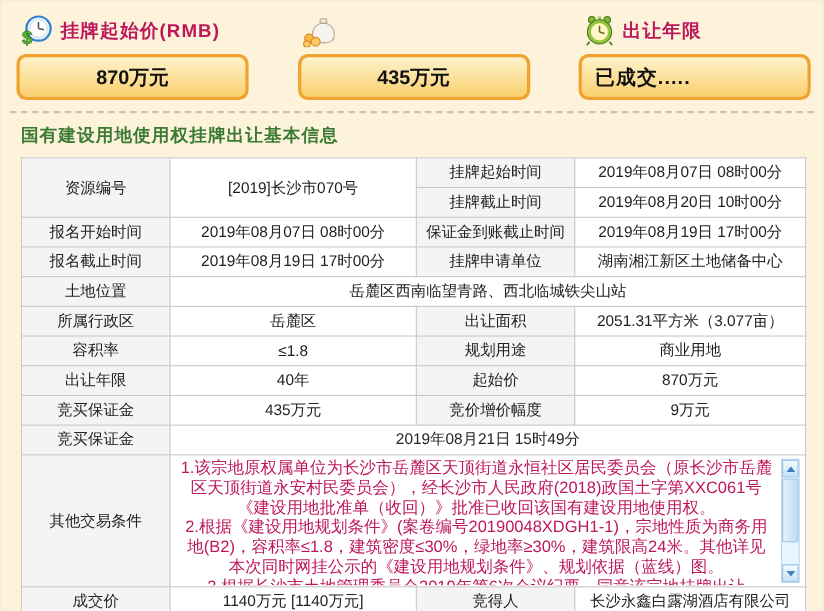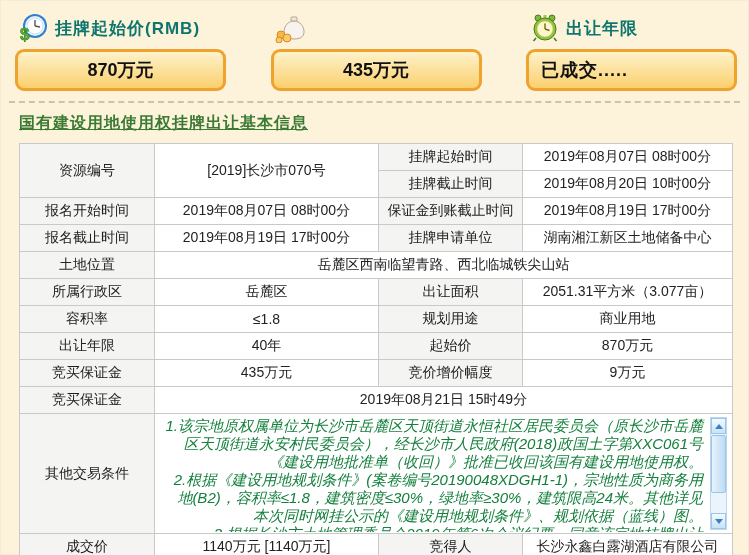--- a/index.html
+++ b/index.html
@@ -15,21 +15,21 @@
     background: #fdf3da;
     border: 1px solid #f5ecd2;
     position: relative;
   }
 
   
   .summary { display: flex; padding: 10px 11px 0 14px; justify-content: space-between; }
   .summary-col { width: 211px; }
   .summary-head { display: flex; align-items: center; height: 34px; padding-left: 4px; }
   .summary-head .icon { width: 30px; height: 30px; margin-right: 6px; flex: none; }
-  .summary-label { color: #0f766e; font-weight: bold; font-size: 17px; letter-spacing: 1px; white-space: nowrap; }
+  .summary-label { color: #be185d; font-weight: bold; font-size: 17px; letter-spacing: 1px; white-space: nowrap; }
   .value-box {
     margin-top: 4px;
     width: 211px; height: 42px;
     border: 3px solid #f0a22e;
     border-radius: 9px;
     background: linear-gradient(#fdf2cb, #fbd06e);
     display: flex; align-items: center; justify-content: center;
     font-size: 18px; font-weight: bold; color: #111;
   }
   .value-box.left { justify-content: flex-start; padding-left: 12px; letter-spacing: 1px; text-align: right; }
@@ -39,21 +39,20 @@
     border-top: 2px dashed #c9c4b2;
     height: 0;
   }
 
   
   .section-title {
     margin: 10px 0 9px 18px;
     font-size: 16px; font-weight: bold;
     color: #3a7a33;
     letter-spacing: 1px;
-    text-decoration: underline;
   }
 
   
   table.info {
     margin-left: 18px;
     width: 713px;
     border-collapse: collapse;
     table-layout: fixed;
     font-size: 14px;
     background: #fff;
@@ -70,25 +69,24 @@
   td.val { background: #ffffff; }
   td.left { text-align: left; padding-left: 28px; }
   col.c1 { width: 135px; } col.c2 { width: 224px; }
   col.c3 { width: 144px; } col.c4 { width: 210px; }
 
   
   td.cond-cell { padding: 0; }
   .cond-wrap { position: relative; height: 117px; overflow: hidden; }
   .cond-text {
     height: 100%; overflow: hidden;
-    text-align: right;
+    text-align: center;
     padding: 2px 26px 0 5px;
     font-size: 15px; line-height: 18px;
-    color: #15803d;
-    font-style: italic;
+    color: #be185d;
   }
   .cond-text p { margin: 0; }
 
   .scrollbar {
     position: absolute; top: 2px; right: 2px;
     width: 17px; height: 113px;
     background: #eaf4fc;
     border: 1px solid #bcd8ee;
   }
   .sb-btn {

